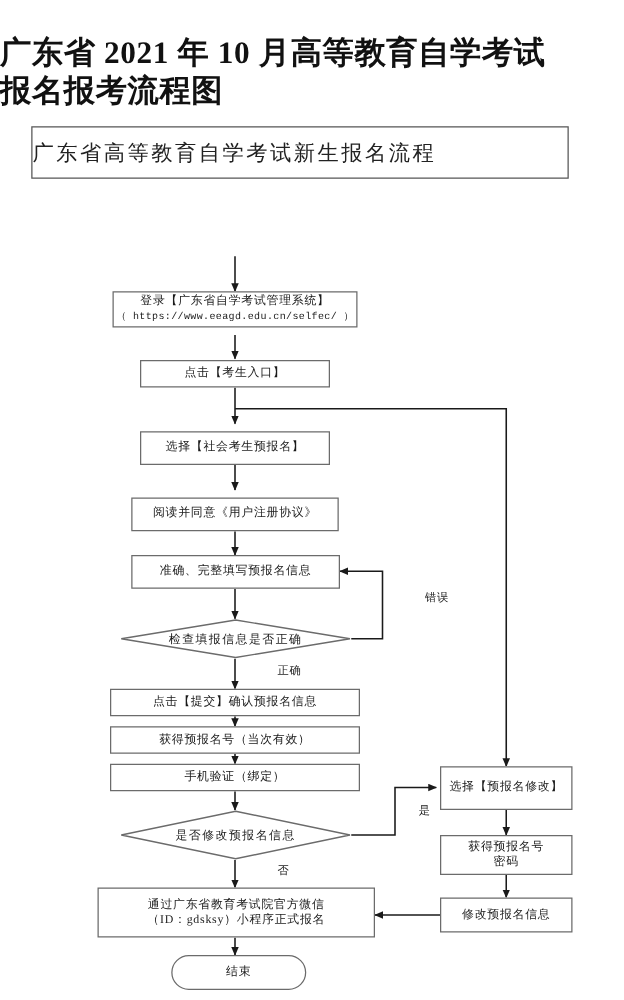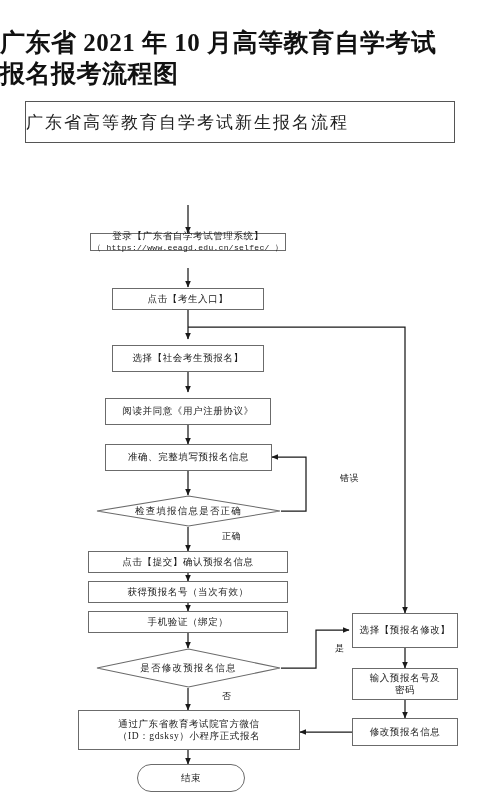--- a/index.html
+++ b/index.html
@@ -194,21 +194,21 @@
 
       <line x1="405" y1="700" x2="405" y2="718" marker-end="url(#arrow)"></line>
 
       <path d="M352,732 L300,732" marker-end="url(#arrow)"></path>
 
       <line x1="188" y1="750" x2="188" y2="764" marker-end="url(#arrow)"></line>
     </g>
   </svg>
 
 
-  <div class="node rect" style="left:90px; top:233px; width:196px; height:18px; flex-direction:column;">
+  <div class="node rect" style="left:90px; top:233px; width:196px; height:29px; flex-direction:column;">
     <div class="lbl">登录【广东省自学考试管理系统】</div>
     <div class="lbl mono">（ https://www.eeagd.edu.cn/selfec/ ）</div>
   </div>
 
   <div class="node rect" style="left:112px; top:288px; width:152px; height:22px;">
     <div class="lbl">点击【考生入口】</div>
   </div>
 
   <div class="node rect" style="left:112px; top:345px; width:152px; height:27px;">
     <div class="lbl">选择【社会考生预报名】</div>
@@ -256,21 +256,21 @@
   <div class="node rounded" style="left:137px; top:764px; width:108px; height:28px;">
     <div class="lbl">结束</div>
   </div>
 
   <div class="node rect" style="left:352px; top:613px; width:106px; height:35px; flex-direction:row;">
     <div class="lbl">选择</div>
     <div class="lbl">【预报名修改】</div>
   </div>
 
   <div class="node rect" style="left:352px; top:668px; width:106px; height:32px; flex-direction:column;">
-    <div class="lbl">输入预报名号及</div>
+    <div class="lbl">获得预报名号</div>
     <div class="lbl">密码</div>
   </div>
 
   <div class="node rect" style="left:352px; top:718px; width:106px; height:28px;">
     <div class="lbl">修改预报名信息</div>
   </div>
 
   <div class="edge-label" style="left:308px; top:472px;">错误</div>
   <div class="edge-label" style="left:190px; top:530px;">正确</div>
   <div class="edge-label" style="left:303px; top:642px;">是</div>

